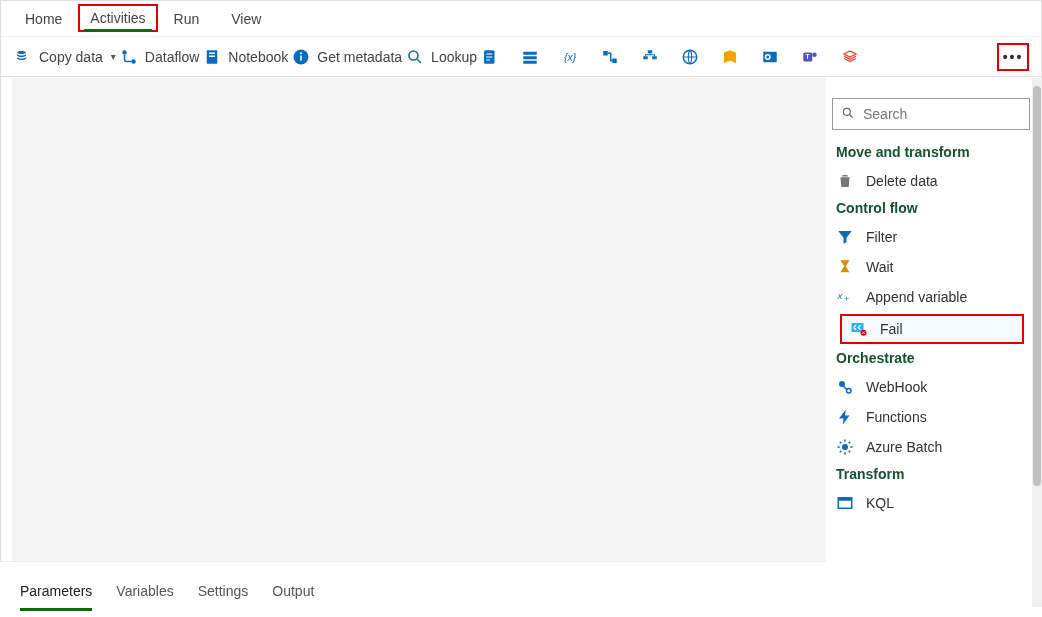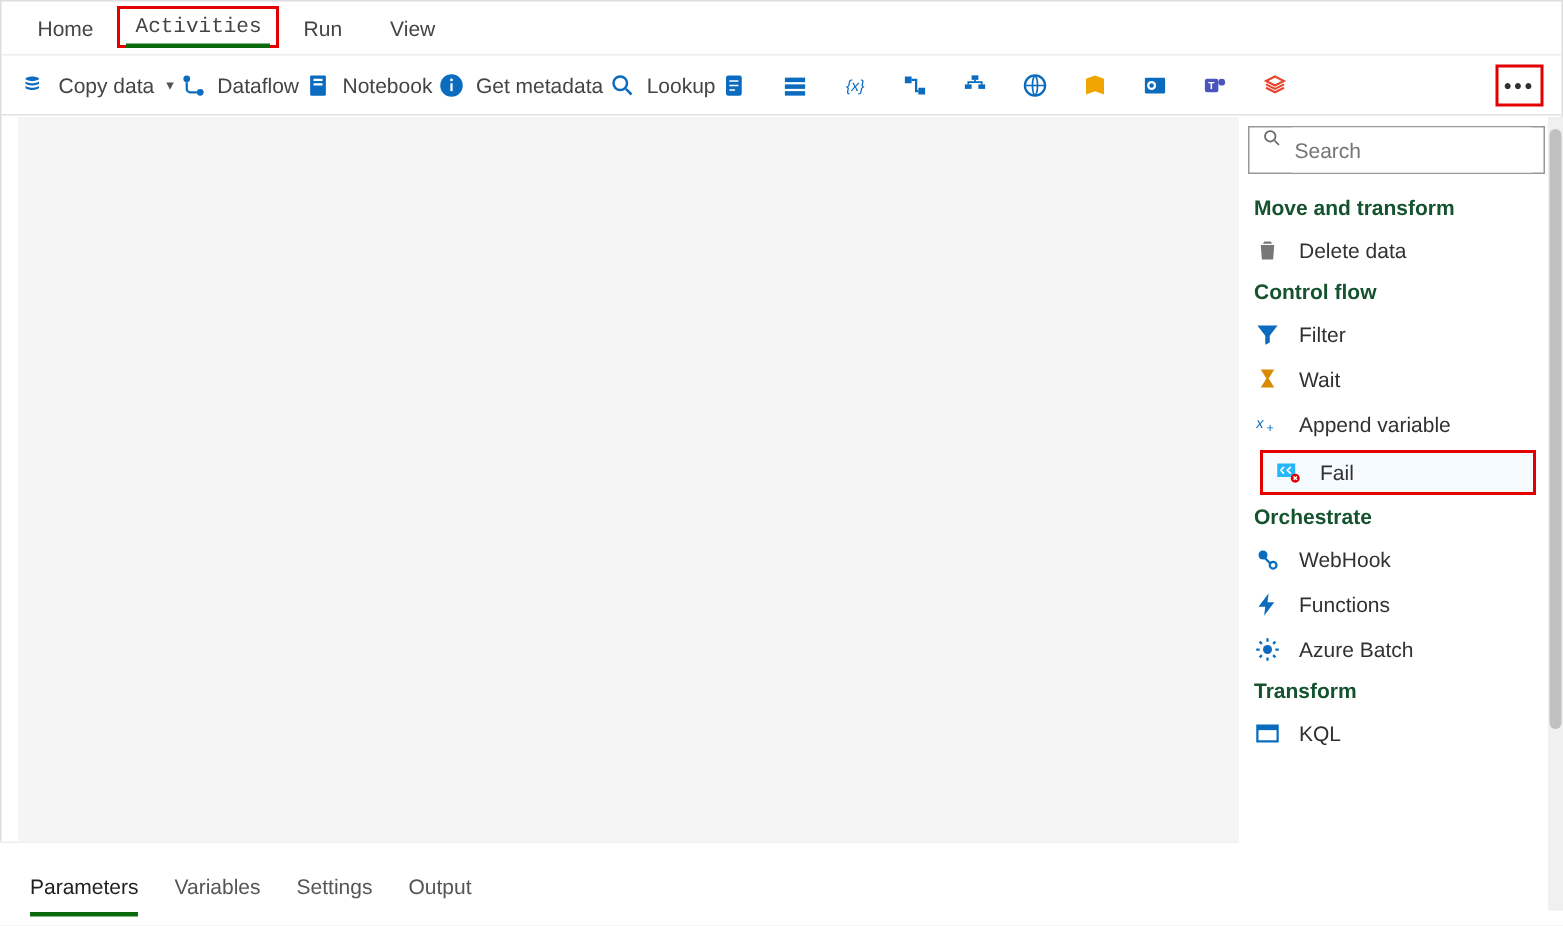--- a/index.html
+++ b/index.html
@@ -24,21 +24,20 @@
   .top-tab {
     padding: 8px 16px;
     cursor: pointer;
     color: #444;
     position: relative;
   }
   .top-tab.active-highlight {
     border: 2px solid #e40000;
     padding: 4px 10px;
     margin-bottom: 2px;
-    font-family: Liberation Mono, monospace;
   }
   .top-tab.active-underline::after {
     content: "";
     position: absolute;
     left: 4px; right: 4px;
     bottom: -2px;
     height: 3px;
     background: #0b6a0b;
   }
   .toolbar {
@@ -150,24 +149,25 @@
   .scrollbar-thumb {
     position: absolute;
     top: 8px;
     left: 1px;
     width: 8px;
     height: 400px;
     background: #c0c0c0;
     border-radius: 4px;
   }
   .search-box {
-    margin: 6px 8px 10px 6px;
+    margin: 20px 8px 10px 6px;
     border: 1px solid #989898;
     height: 32px;
     display: flex;
+    align-items: center;
     padding: 0 8px;
     gap: 6px;
   }
   .search-box input {
     border: none;
     outline: none;
     font: inherit;
     width: 100%;
   }
   .section-title {

